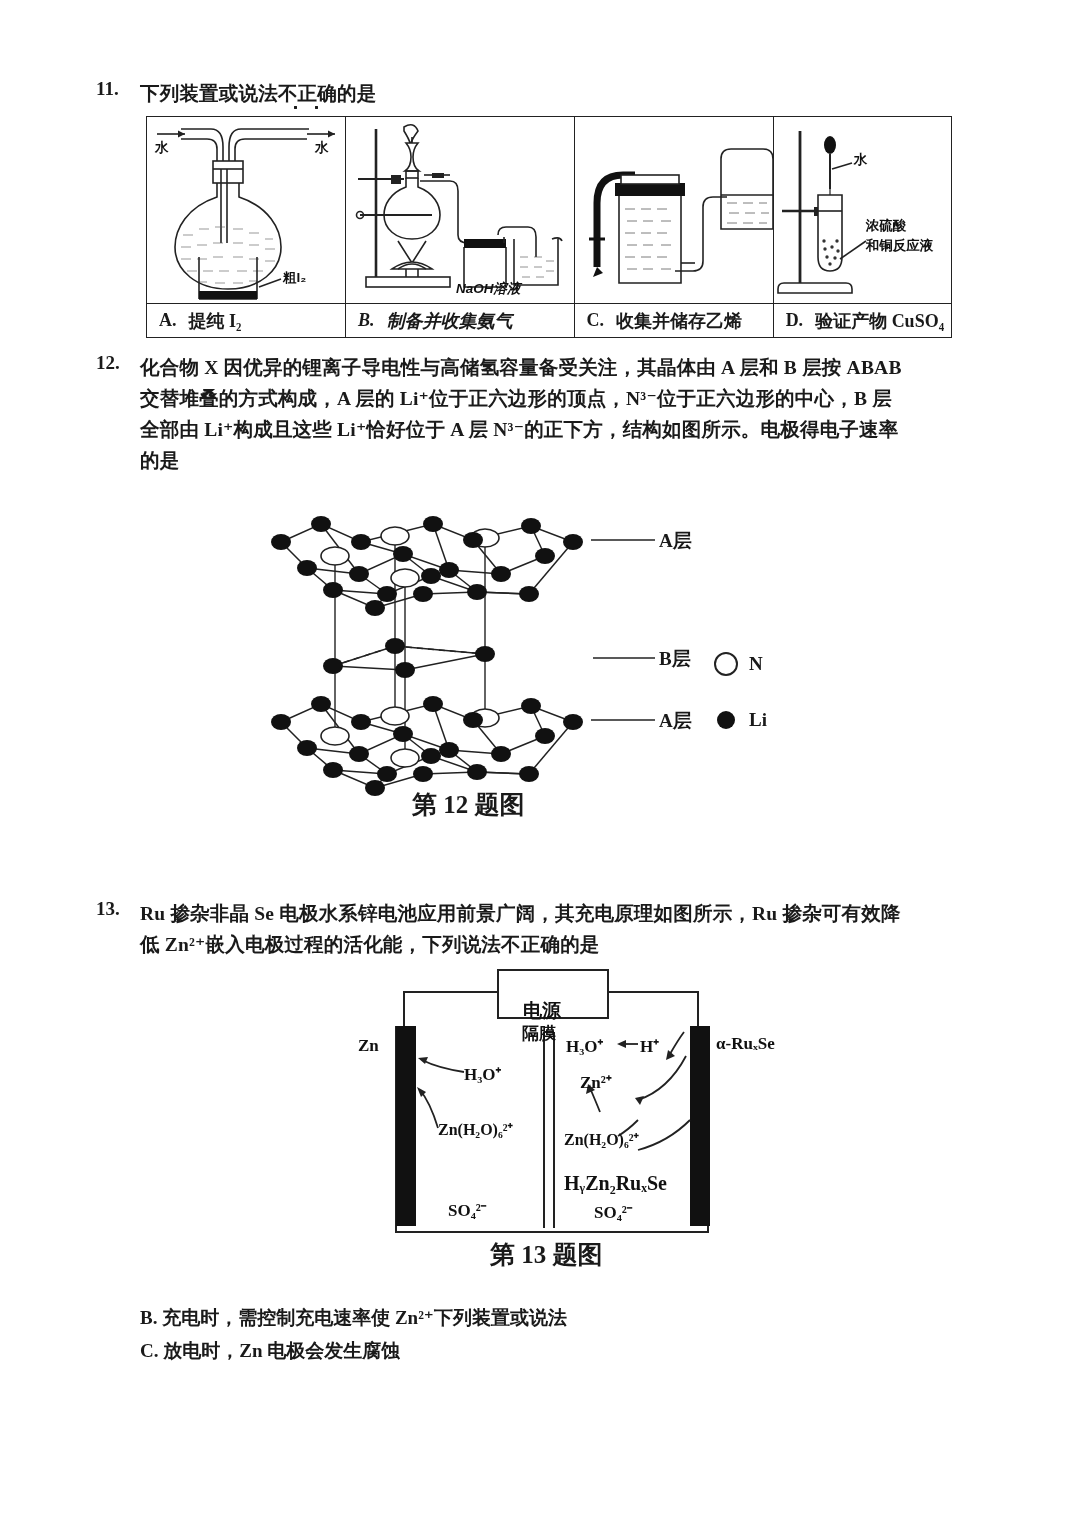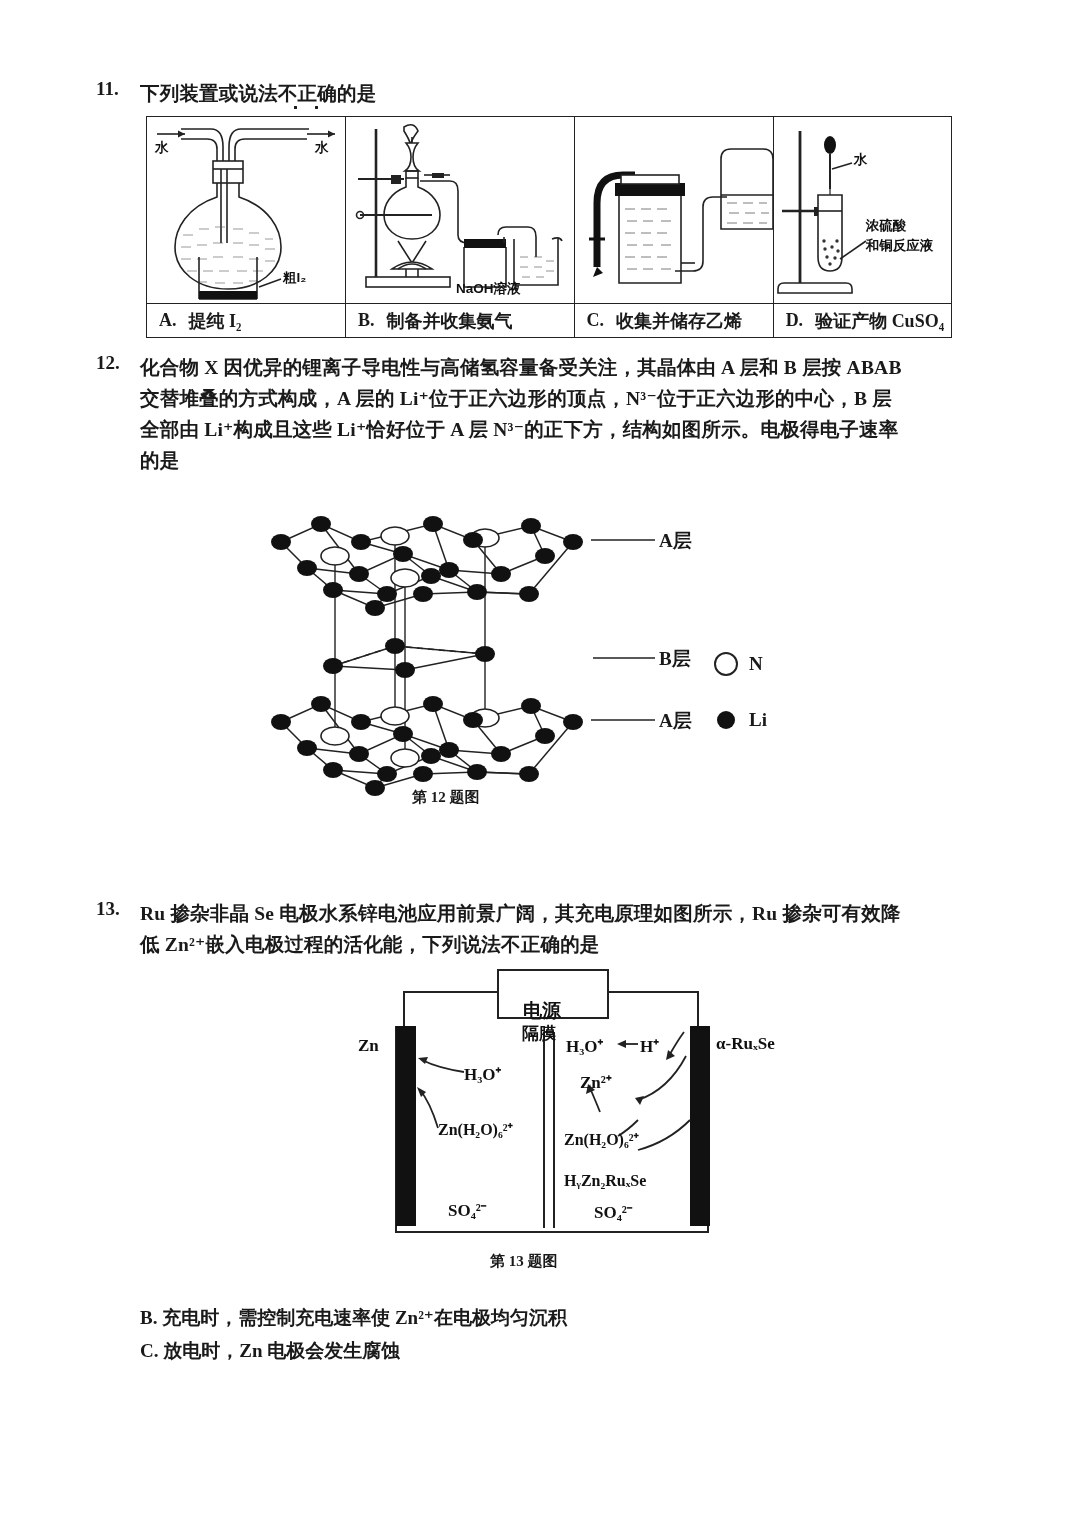--- a/index.html
+++ b/index.html
@@ -69,37 +69,37 @@
   .cap-cell {
     border-right: 1.6px solid #222;
     box-sizing: border-box;
     display: flex; align-items: center;
     padding-left: 12px;
     font-size: 18px; font-weight: 600;
     white-space: nowrap;
   }
   .cap-cell:last-child { border-right: none; }
   .cap-letter { margin-right: 12px; }
-  .w1 { width: 202px; } .w2 { width: 232px; } .w3 { width: 202px; } .w4 { width: 180px; }
+  .w1 { width: 202px; } .w2 { width: 232px; font-style: italic; } .w3 { width: 202px; } .w4 { width: 180px; }
 
   
   .fig-lab {
     position: absolute;
     font-size: 13.5px; font-weight: 700;
     font-family: "Liberation Sans", sans-serif;
     white-space: nowrap;
     color: #111;
   }
   .fig-lab.serif { font-family: "Liberation Serif", serif; }
 
   
   .crystal { position: absolute; left: 255px; top: 490px; width: 560px; height: 300px; }
   .fig-cap {
     position: absolute;
-    font-size: 15px; font-weight: 600;
+    font-size: 25px; font-weight: 600;
     white-space: nowrap;
   }
 
   
   .cellfig { position: absolute; left: 330px; top: 960px; width: 460px; height: 280px; }
 
   svg { display: block; overflow: visible; }
   .lgd { position: absolute; font-size: 19px; font-weight: 600; font-family:"Liberation Serif",serif; }
 </style>
 </head>
@@ -532,30 +532,30 @@
     <span class="fig-lab serif" style="left:378px; top:74px; font-size:17px; font-weight:700;">α-RuₓSe</span>
 
     <span class="fig-lab serif" style="left:126px; top:102px; font-size:17px; font-weight:700;">H₃O⁺</span>
     <span class="fig-lab serif" style="left:100px; top:158px; font-size:16px; font-weight:700;">Zn(H₂O)₆²⁺</span>
     <span class="fig-lab serif" style="left:110px; top:238px; font-size:17px; font-weight:700;">SO₄²⁻</span>
 
     <span class="fig-lab serif" style="left:228px; top:74px; font-size:17px; font-weight:700;">H₃O⁺</span>
     <span class="fig-lab serif" style="left:302px; top:74px; font-size:17px; font-weight:700;">H⁺</span>
     <span class="fig-lab serif" style="left:242px; top:110px; font-size:17px; font-weight:700;">Zn²⁺</span>
     <span class="fig-lab serif" style="left:226px; top:168px; font-size:16px; font-weight:700;">Zn(H₂O)₆²⁺</span>
-    <span class="fig-lab serif" style="left:226px; top:212px; font-size:16px; font-weight:700;">HᵧZn₂RuₓSe</span>
+    <span class="fig-lab serif" style="left:226px; top:212px; font-size:20px; font-weight:700;">HᵧZn₂RuₓSe</span>
     <span class="fig-lab serif" style="left:256px; top:240px; font-size:17px; font-weight:700;">SO₄²⁻</span>
   </div>
 
-  <span class="fig-cap" style="left:482px; top:1238px;margin-top:14px;">第 13 题图</span>
+  <span class="fig-cap" style="left:482px; top:1238px;">第 13 题图</span>
 
   <div class="opt-row" style="left:132px; top:1270px; height:140px;">
     <span class="opt" style="left:0px; top:33px;">
       <span>B.</span>
-      <span>充电时，需控制充电速率使 Zn²⁺在电极均匀沉积</span>
+      <span>充电时，需控制充电速率使 Zn²⁺下列装置或说法</span>
     </span>
     <span class="opt" style="left:0px; top:66px;">
       <span>C.</span>
       <span>放电时，Zn 电极会发生腐蚀</span>
     </span>
   </div>
 
 </div>
 
 </body></html>

